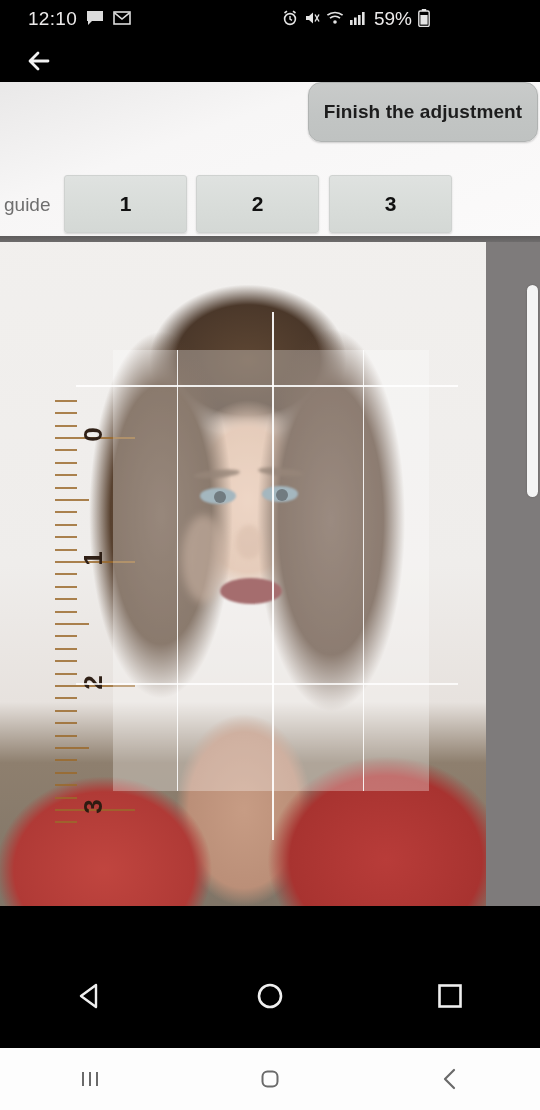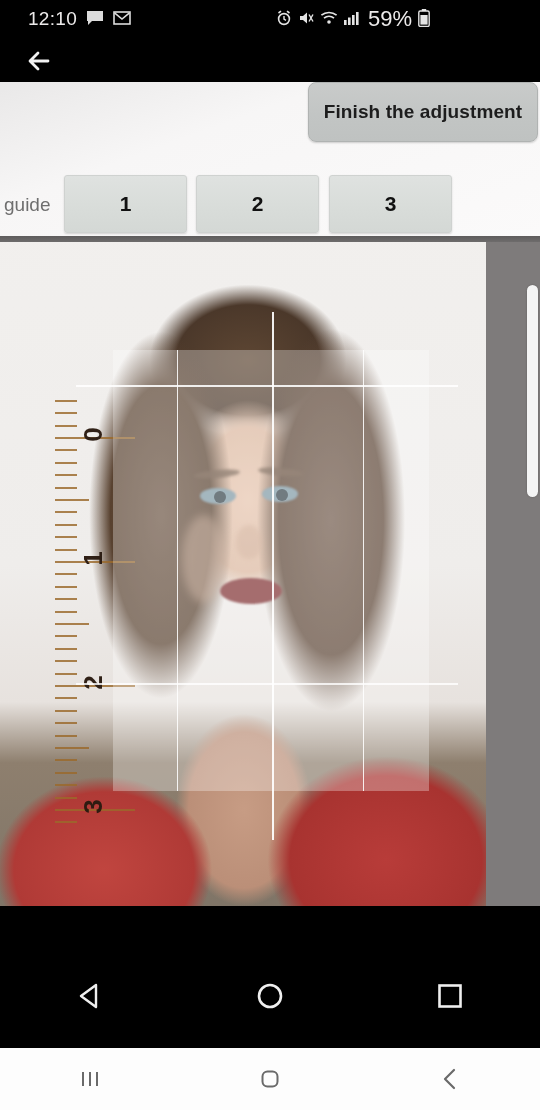--- a/index.html
+++ b/index.html
@@ -14,21 +14,21 @@
   
   .statusbar {
     position: absolute; left: 0; top: 0; width: 444px; height: 38px;
     background: #000; color: #eceaea;
   }
   .sb-left { position: absolute; left: 28px; top: 0; height: 38px;
              display: flex; align-items: center; gap: 9px; }
   .sb-right { position: absolute; right: 14px; top: 0; height: 38px;
               display: flex; align-items: center; gap: 6px; }
   .sb-time { font-size: 19px; letter-spacing: .3px; color: #eceaea; }
-  .sb-pct  { font-size: 22px; color: #eceaea; margin-left: 2px; }
+  .sb-pct  { font-size: 19px; color: #eceaea; margin-left: 2px; }
   .sb-ico { display: inline-block; line-height: 1; }
 
   
   .appbar {
     position: absolute; left: 0; top: 38px; width: 540px; height: 44px;
     background: #000;
   }
   .back-btn {
     position: absolute; left: 22px; top: 5px; width: 38px; height: 36px;
   }
@@ -39,21 +39,21 @@
     background: linear-gradient(160deg,#e9e8e8 0%,#f7f6f6 35%,#fbfafa 100%);
   }
   .title {
     position: absolute; left: 8px; top: 2px; width: 292px;
     font-size: 33px; line-height: 43px; color: #5b5b5b; font-weight: 400;
   }
   .finish-btn {
     position: absolute; left: 308px; top: 0px; width: 230px; height: 60px;
     background: linear-gradient(180deg,#c9cbca 0%,#c2c5c4 55%,#bfc2c1 100%);
     border: 1px solid #b0b3b2;
-    border-radius: 8px;
+    border-radius: 13px;
     display: flex; align-items: center; justify-content: center;
     font-size: 19px; font-weight: bold; color: #1d1d1d; letter-spacing: .1px;
     box-shadow: 0 1px 2px rgba(0,0,0,.18);
   }
   .guide-row {
     position: absolute; left: 0; top: 93px; width: 540px; height: 60px;
   }
   .guide-label {
     position: absolute; left: 4px; top: 19px;
     font-size: 19px; color: #6e6e6e; text-align: center;

